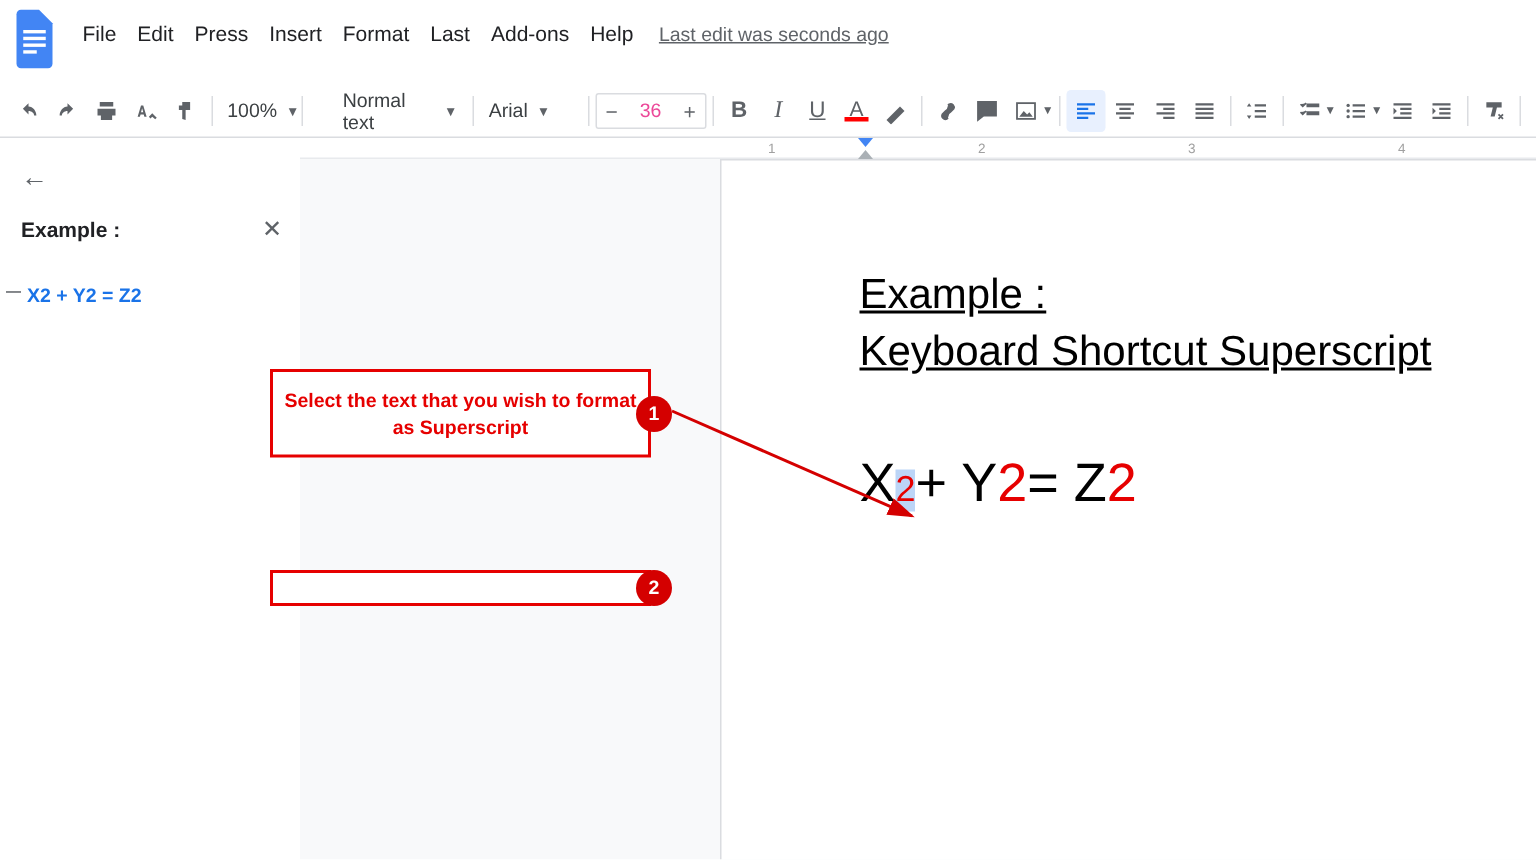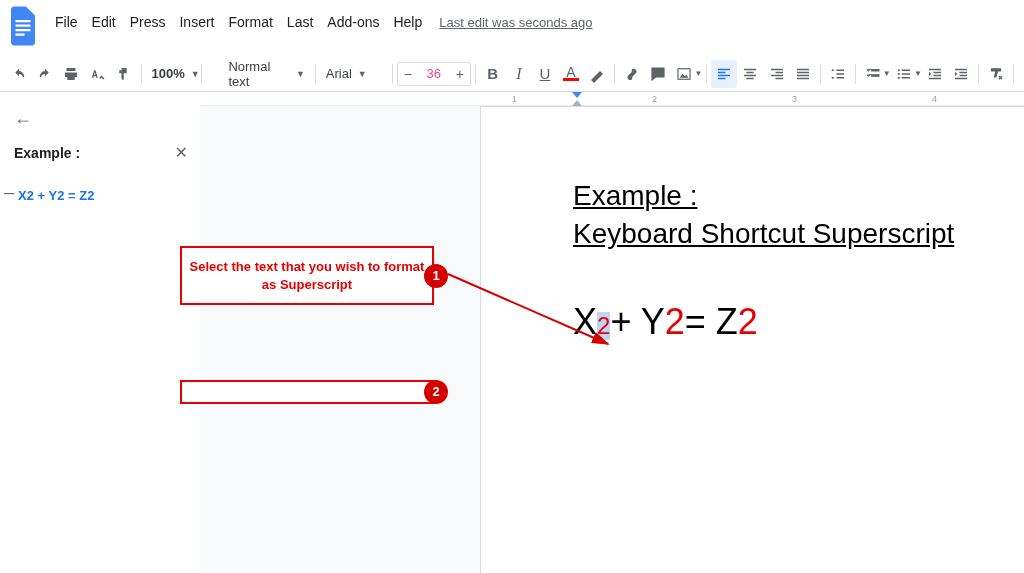--- a/index.html
+++ b/index.html
@@ -81,21 +81,21 @@
       display: flex;
       align-items: center;
       font-size: 13px;
       color: #3c4043;
       padding: 0 6px;
       height: 28px;
       cursor: pointer;
       gap: 6px;
     }
     .tb-select .caret { font-size: 9px; color: #5f6368; }
-    .tb-zoom { width: 52px; font-weight: bold; }
+    .tb-zoom { width: 52px; }
     .tb-style { width: 94px; margin-left: 16px; }
     .tb-font { width: 72px; }
     .font-size-group {
       display: flex;
       align-items: center;
       height: 24px;
       border: 1px solid #dadce0;
       border-radius: 2px;
     }
     .font-size-group .fs-btn {

